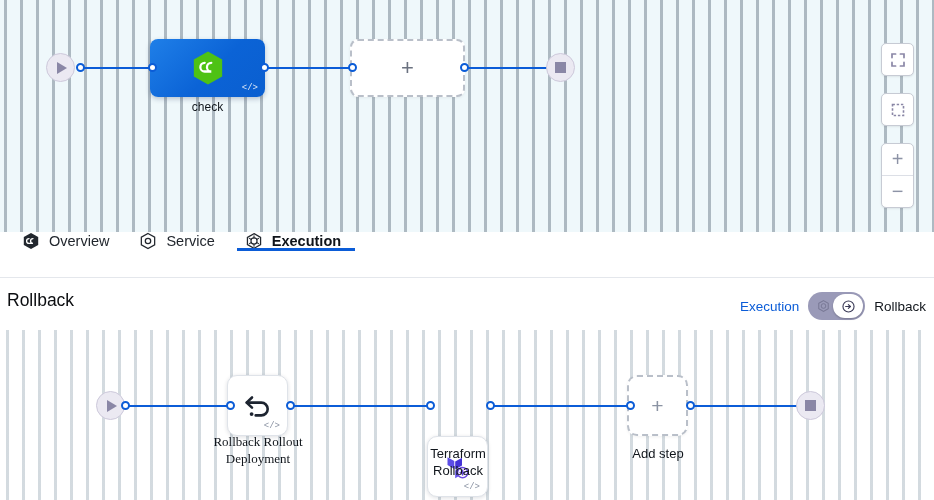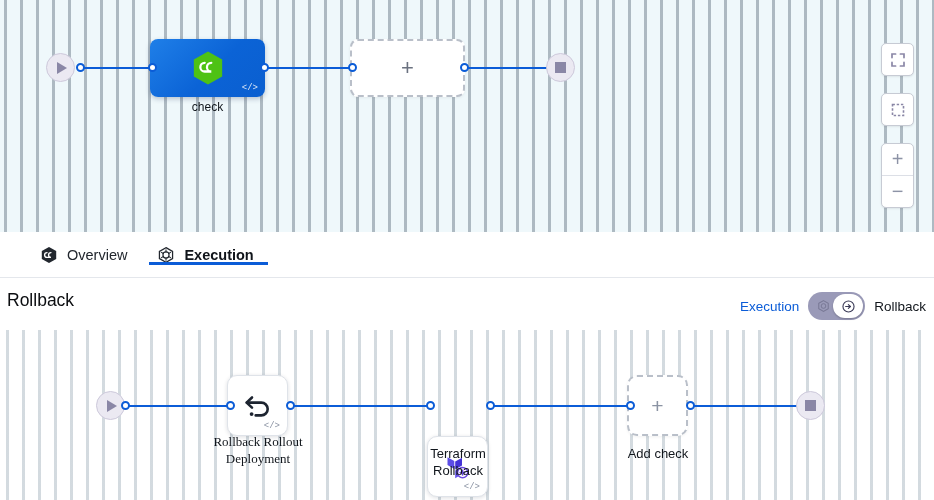--- a/index.html
+++ b/index.html
@@ -153,22 +153,22 @@
     font-size: 20px; color: #8d93a6; line-height: 1;
   }
   .ctrl-zoom > div:first-child { border-bottom: 1px solid #dcdfe6; }
 
   
   #tabbar {
     position: absolute; left: 0; top: 232px;
     width: 934px; height: 46px;
     background: #ffffff;
     border-bottom: 1px solid #e4e7ec;
-    display: flex; align-items: center;
-    padding-left: 32px;
+    display: flex; align-items: flex-start;
+    padding-left: 14px;
   }
   .tab {
     position: relative;
     display: flex; align-items: center; gap: 9px;
     padding: 0 22px 0 8px;
     cursor: pointer;
   }
   .tab .tab-label {
     font-size: 14.5px; color: #22272e; white-space: nowrap;
   }
@@ -280,20 +280,27 @@
   <div id="tabbar">
 
     <div class="tab">
       <svg class="tab-icon" viewBox="0 0 20 20">
         <path d="M10 1 L18 5.5 V14.5 L10 19 L2 14.5 V5.5 Z" fill="#22272e"></path>
         <path d="M7.8 7.3 a2.7 2.7 0 1 0 0 5.4 h4.4 a2.7 2.7 0 1 1 0 -5.4" fill="none" stroke="#ffffff" stroke-width="1.5" stroke-linecap="round"></path>
       </svg>
       <span class="tab-label">Overview</span>
     </div>
 
+    <div class="tab">
+      <svg class="tab-icon" viewBox="0 0 20 20">
+        <path d="M10 1.6 L17.4 5.8 V14.2 L10 18.4 L2.6 14.2 V5.8 Z" fill="none" stroke="#22272e" stroke-width="1.4"></path>
+        <circle cx="10" cy="10" r="3" fill="none" stroke="#22272e" stroke-width="1.4"></circle>
+      </svg>
+      <span class="tab-label">Service</span>
+    </div>
 
 
     <div class="tab active">
       <svg class="tab-icon" viewBox="0 0 20 20">
         <path d="M10 1.8 L17.3 6 V14 L10 18.2 L2.7 14 V6 Z" fill="none" stroke="#22272e" stroke-width="1.4"></path>
         <circle cx="10" cy="10" r="3.4" fill="none" stroke="#22272e" stroke-width="1.3"></circle>
         <g stroke="#22272e" stroke-width="1.2" stroke-linecap="round">
           <path d="M10 4.1V6.6M10 13.4V15.9M4.9 7.1l2.2 1.3M12.9 11.6l2.2 1.3M15.1 7.1l-2.2 1.3M7.1 11.6l-2.2 1.3"></path>
         </g>
       </svg>
@@ -369,21 +376,21 @@
     <div class="port" style="left:426px; top:71px;"></div>
     <div class="port" style="left:486px; top:71px;"></div>
     <div class="node-label" style="left:382px; top:115px; width:152px;">Terraform
 Rollback</div>
 
     <div class="node dashed-step" style="left:627px; top:45px;">
       <span>+</span>
     </div>
     <div class="port" style="left:626px; top:71px;"></div>
     <div class="port" style="left:686px; top:71px;"></div>
-    <div class="node-label" style="left:582px; top:115px; width:152px;">Add check</div>
+    <div class="node-label" style="left:582px; top:115px; width:152px;">Add step</div>
 
     <div class="port" style="left:803px; top:71px;"></div>
     <div class="terminal" style="left:796px; top:61px;">
       <div class="sq"></div>
     </div>
   </div>
 
 </div>
 
 </body></html>

